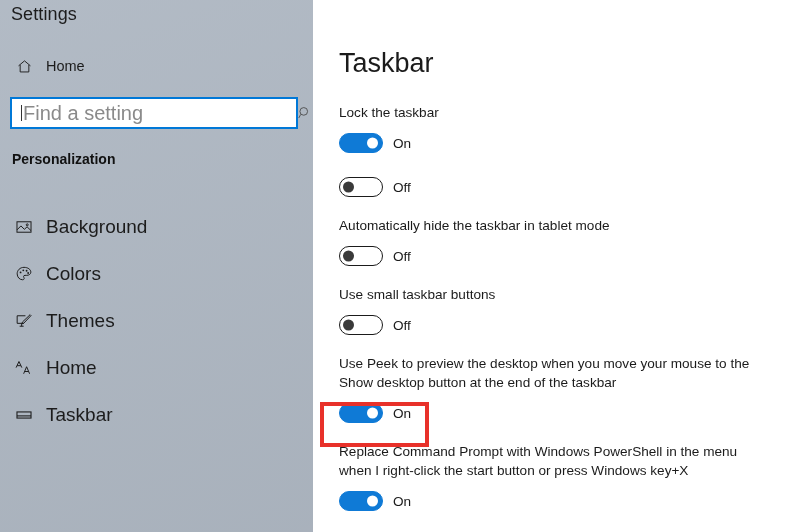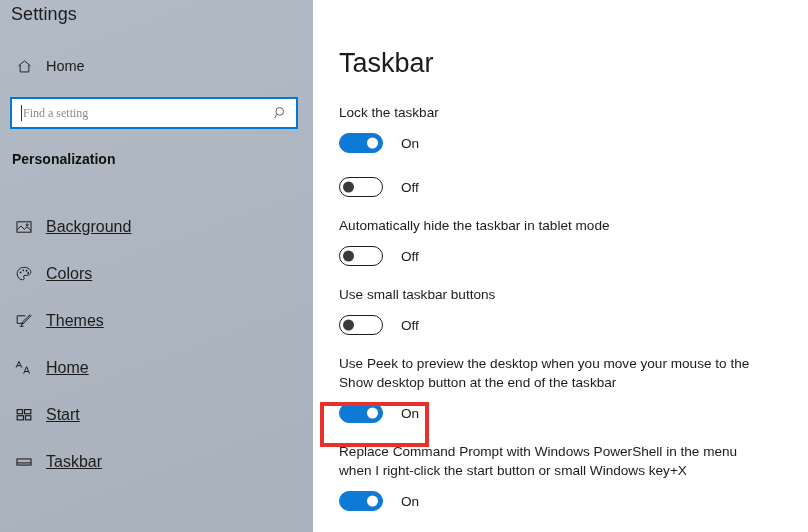--- a/index.html
+++ b/index.html
@@ -83,22 +83,22 @@
     height: 16px;
     background: #333;
     margin-left: 9px;
     flex: 0 0 1px;
   }
   .search-input {
     flex: 1 1 auto;
     border: none;
     outline: none;
     background: transparent;
-    font-family: Liberation Serif, serif;
-    font-size: 12px;
+    font-family: Liberation Sans, sans-serif;
+    font-size: 20px;
     color: #1c1c1c;
     padding: 0 2px 0 1px;
     height: 26px;
     line-height: 26px;
   }
   .search-input::placeholder {
     color: #8a8a8a;
     opacity: 1;
   }
   .search-icon {
@@ -136,24 +136,23 @@
     width: 30px;
     margin-left: 9px;
     flex: 0 0 30px;
     display: flex;
     align-items: center;
     justify-content: center;
     color: #1c1c1c;
   }
   .nav-item .nav-label {
     margin-left: 7px;
-    font-size: 16px;
-    color: #1c1c1c;
-    white-space: nowrap;
-    text-decoration: underline;
+    font-size: 19px;
+    color: #1c1c1c;
+    white-space: nowrap;
   }
 
   
   .content {
     position: relative;
     flex: 1 1 auto;
     height: 532px;
     background: #ffffff;
     overflow: hidden;
   }
@@ -221,21 +220,21 @@
     position: absolute;
     left: 3px;
     top: 50%;
     transform: translateY(-50%);
     width: 11px;
     height: 11px;
     border-radius: 50%;
     background: #3a3a3a;
   }
   .toggle-state {
-    margin-left: 18px;
+    margin-left: 10px;
     font-size: 13.6px;
     color: #1b1b1b;
     white-space: nowrap;
   }
 
   
   .highlight-box {
     position: absolute;
     border: 4px solid #e8312a;
     background: transparent;
@@ -317,31 +316,20 @@
       <div class="nav-item">
         <span class="nav-icon">
           <svg width="20" height="18" viewBox="0 0 22 20" fill="none" stroke="currentColor" stroke-width="1.1">
             <path d="M2.2 9.6 L5.4 2.8 L8.6 9.6 M3.4 7.4 L7.4 7.4"></path>
             <path d="M10.6 16.4 L13.9 8.6 L17.2 16.4 M11.9 13.9 L15.9 13.9"></path>
           </svg>
         </span>
         <span class="nav-label">Home</span>
       </div>
 
-      <div class="nav-item">
-        <span class="nav-icon">
-          <svg width="18" height="18" viewBox="0 0 20 20" fill="none" stroke="currentColor" stroke-width="1.3">
-            <rect x="2.4" y="4" width="6" height="4.6"></rect>
-            <rect x="10.6" y="4" width="7" height="4.6"></rect>
-            <rect x="2.4" y="10.8" width="7" height="4.6"></rect>
-            <rect x="11.6" y="10.8" width="6" height="4.6"></rect>
-          </svg>
-        </span>
-        <span class="nav-label">Start</span>
-      </div>
 
       <div class="nav-item">
         <span class="nav-icon">
           <svg width="18" height="18" viewBox="0 0 20 20" fill="none" stroke="currentColor" stroke-width="1.2">
             <rect x="2.2" y="6.6" width="15.6" height="6.8"></rect>
             <path d="M2.2 11 L17.8 11"></path>
           </svg>
         </span>
         <span class="nav-label">Taskbar</span>
       </div>
@@ -388,21 +376,21 @@
 
       <div class="setting-block">
         <div class="setting-label">Use Peek to preview the desktop when you move your mouse to the Show desktop button at the end of the taskbar</div>
         <div class="toggle-row">
           <div class="toggle on"></div>
           <div class="toggle-state">On</div>
         </div>
       </div>
 
       <div class="setting-block">
-        <div class="setting-label">Replace Command Prompt with Windows PowerShell in the menu when I right-click the start button or small Windows key+X</div>
+        <div class="setting-label">Replace Command Prompt with Windows PowerShell in the menu when I right-click the start button or press Windows key+X</div>
         <div class="toggle-row">
           <div class="toggle on"></div>
           <div class="toggle-state">On</div>
         </div>
       </div>
 
     </div>
   </div>
 
   <div class="highlight-box" style="left: 320px; top: 402px; width: 109px; height: 45px; border-color: rgb(232, 49, 42);"></div>

